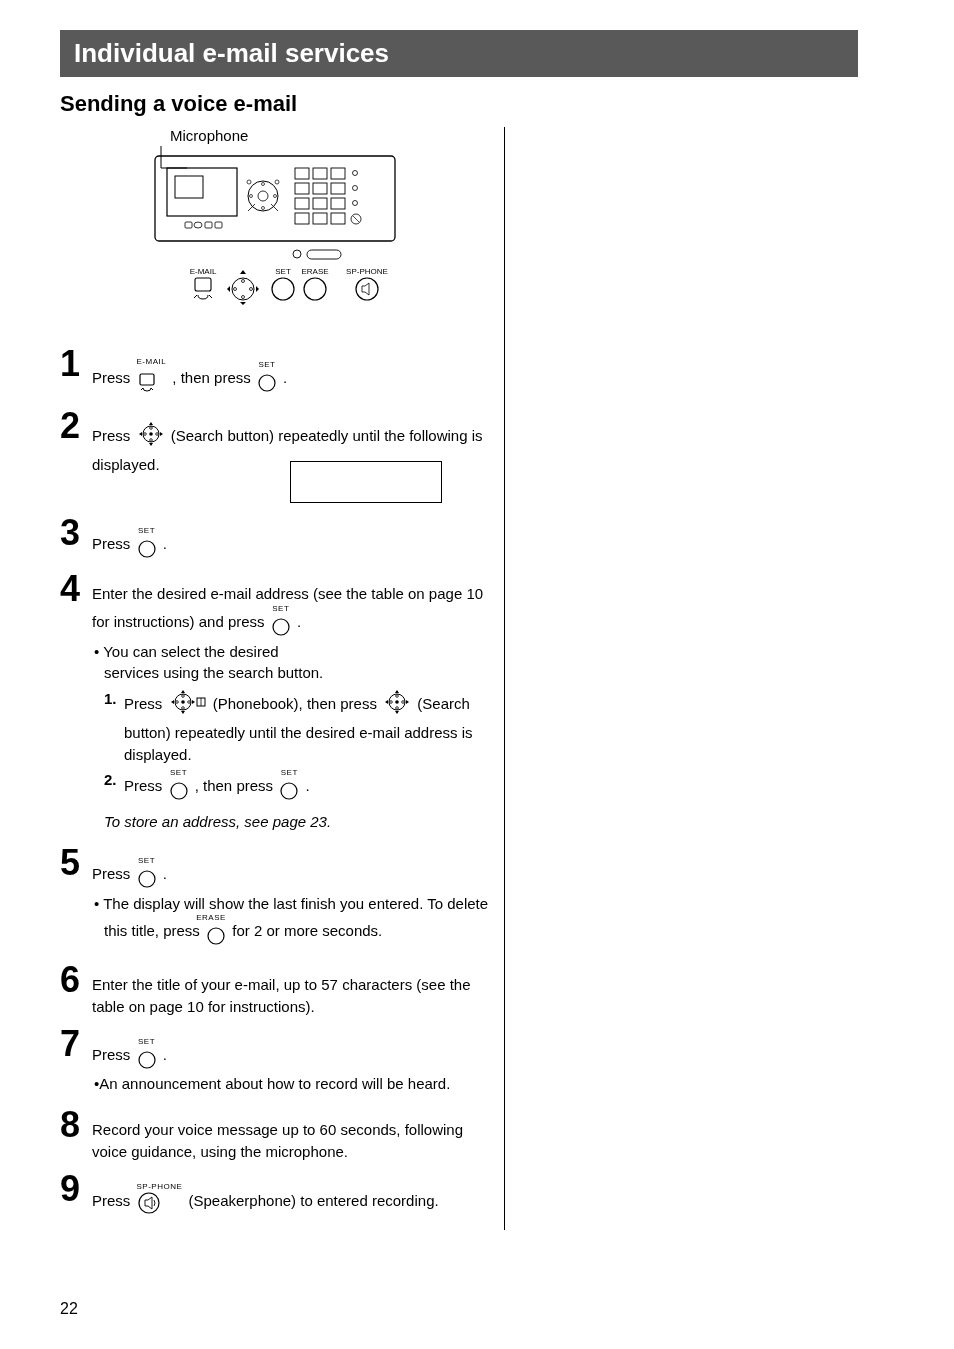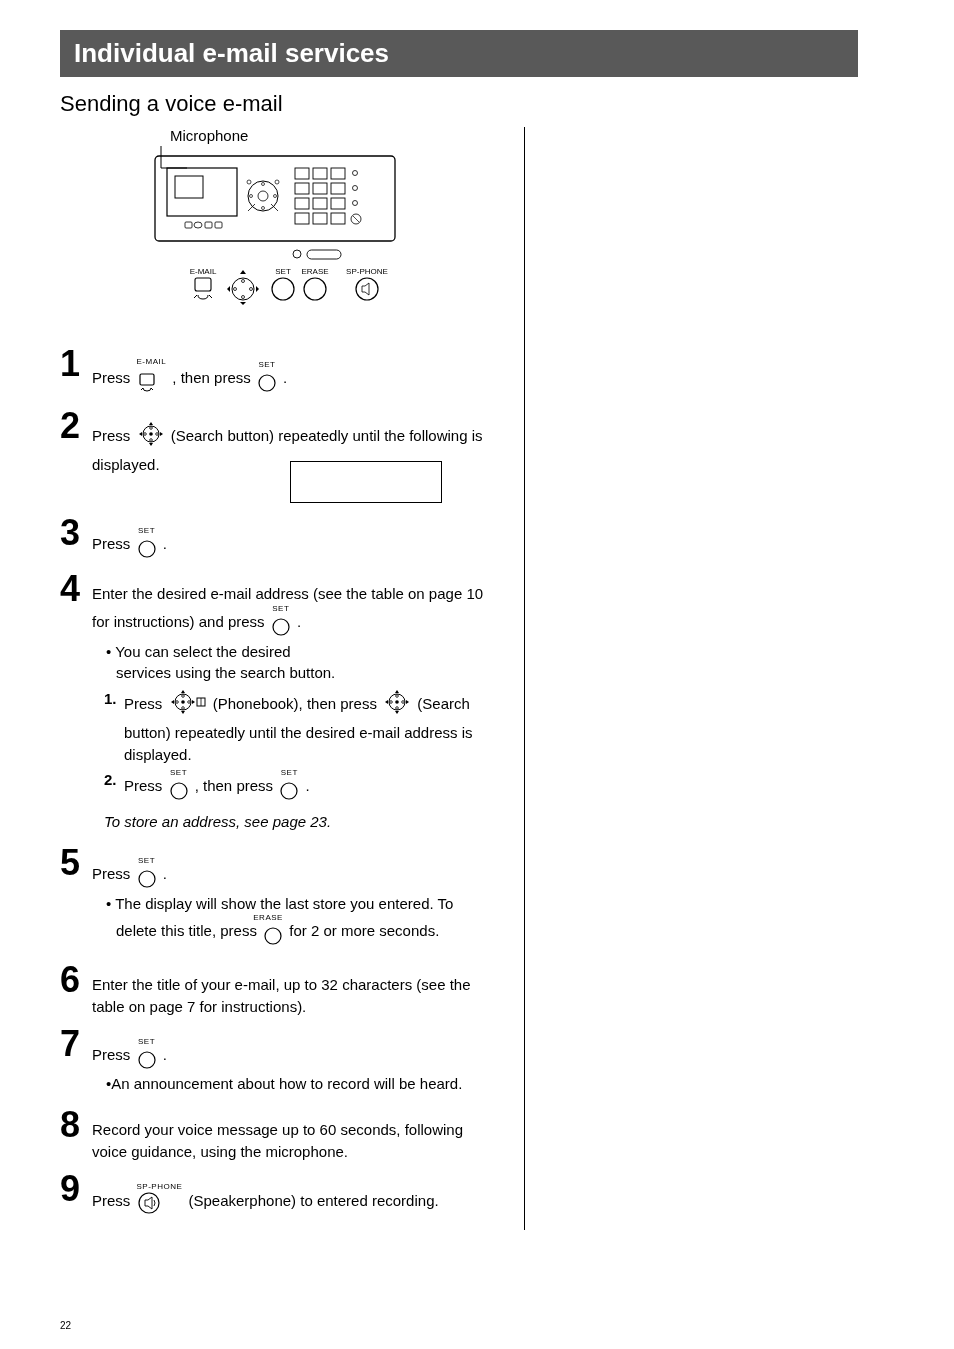--- a/index.html
+++ b/index.html
@@ -22,29 +22,29 @@
     background: #595959;
     color: #fff;
     font-size: 26px;
     font-weight: bold;
     padding: 8px 14px;
     margin-bottom: 14px;
   }
   .subtitle {
     color: #000;
     font-size: 22px;
-    font-weight: normal;
+    font-weight: bold;
     margin-bottom: 10px;
   }
   .columns {
     display: flex;
   }
   .left-col {
     width: 430px;
-    padding-right: 34px;
+    padding-right: 14px;
     border-right: 1px solid #000;
   }
   .right-col {
     flex: 1;
   }
   .mic-label {
     font-size: 15px;
     text-align: left;
     margin-left: 110px;
     margin-bottom: 2px;
@@ -65,21 +65,21 @@
     width: 28px;
     flex-shrink: 0;
     margin-right: 4px;
     margin-top: -2px;
   }
   .step-body {
     font-size: 15px;
     line-height: 1.45;
     padding-top: 10px;
   }
-  .step-body p { margin: 0 0 4px 12px; }
+  .step-body p { margin: 0 0 4px 0; }
   .bullet {
     padding-left: 12px;
     text-indent: -10px;
     margin: 2px 0 2px 2px;
   }
   .bullet::before {
     content: "\2022 ";
   }
   .substep {
     display: flex;
@@ -108,23 +108,23 @@
   }
   .display-box {
     border: 1px solid #000;
     width: 150px;
     height: 40px;
     margin-left: 230px;
     margin-top: -24px;
   }
   .page-num {
     position: absolute;
-    bottom: 18px;
+    bottom: 31px;
     left: 60px;
-    font-size: 10px;
+    font-size: 16px;
   }
   svg { overflow: visible; }
 </style>
 </head>
 <body>
 
 <svg width="0" height="0" style="position:absolute">
   <defs>
     <g id="icon-set">
       <circle cx="10" cy="14" r="8" fill="none" stroke="#000" stroke-width="1.2"></circle>
@@ -367,36 +367,36 @@
         <div class="step-body">
           <span>Press </span>
           <span class="inline-icon">
             <span class="icon-sup">SET</span>
             <svg width="20" height="22">
                 <use href="#icon-set"></use>
               </svg>
           </span>
           <span> .</span>
           <p class="bullet">
-            <span>The display will show the last store you entered. To delete this title, press </span>
+            <span>The display will show the last finish you entered. To delete this title, press </span>
             <span class="inline-icon">
               <span class="icon-sup">ERASE</span>
               <svg width="20" height="22">
                   <use href="#icon-set"></use>
                 </svg>
             </span>
             <span> for 2 or more seconds.</span>
           </p>
         </div>
       </div>
 
       <div class="step">
         <div class="step-num">6</div>
         <div class="step-body">
-          <span>Enter the title of your e-mail, up to 32 characters (see the table on page 7 for instructions).</span>
+          <span>Enter the title of your e-mail, up to 57 characters (see the table on page 10 for instructions).</span>
         </div>
       </div>
 
       <div class="step">
         <div class="step-num">7</div>
         <div class="step-body">
           <span>Press </span>
           <span class="inline-icon">
             <span class="icon-sup">SET</span>
             <svg width="20" height="22">

